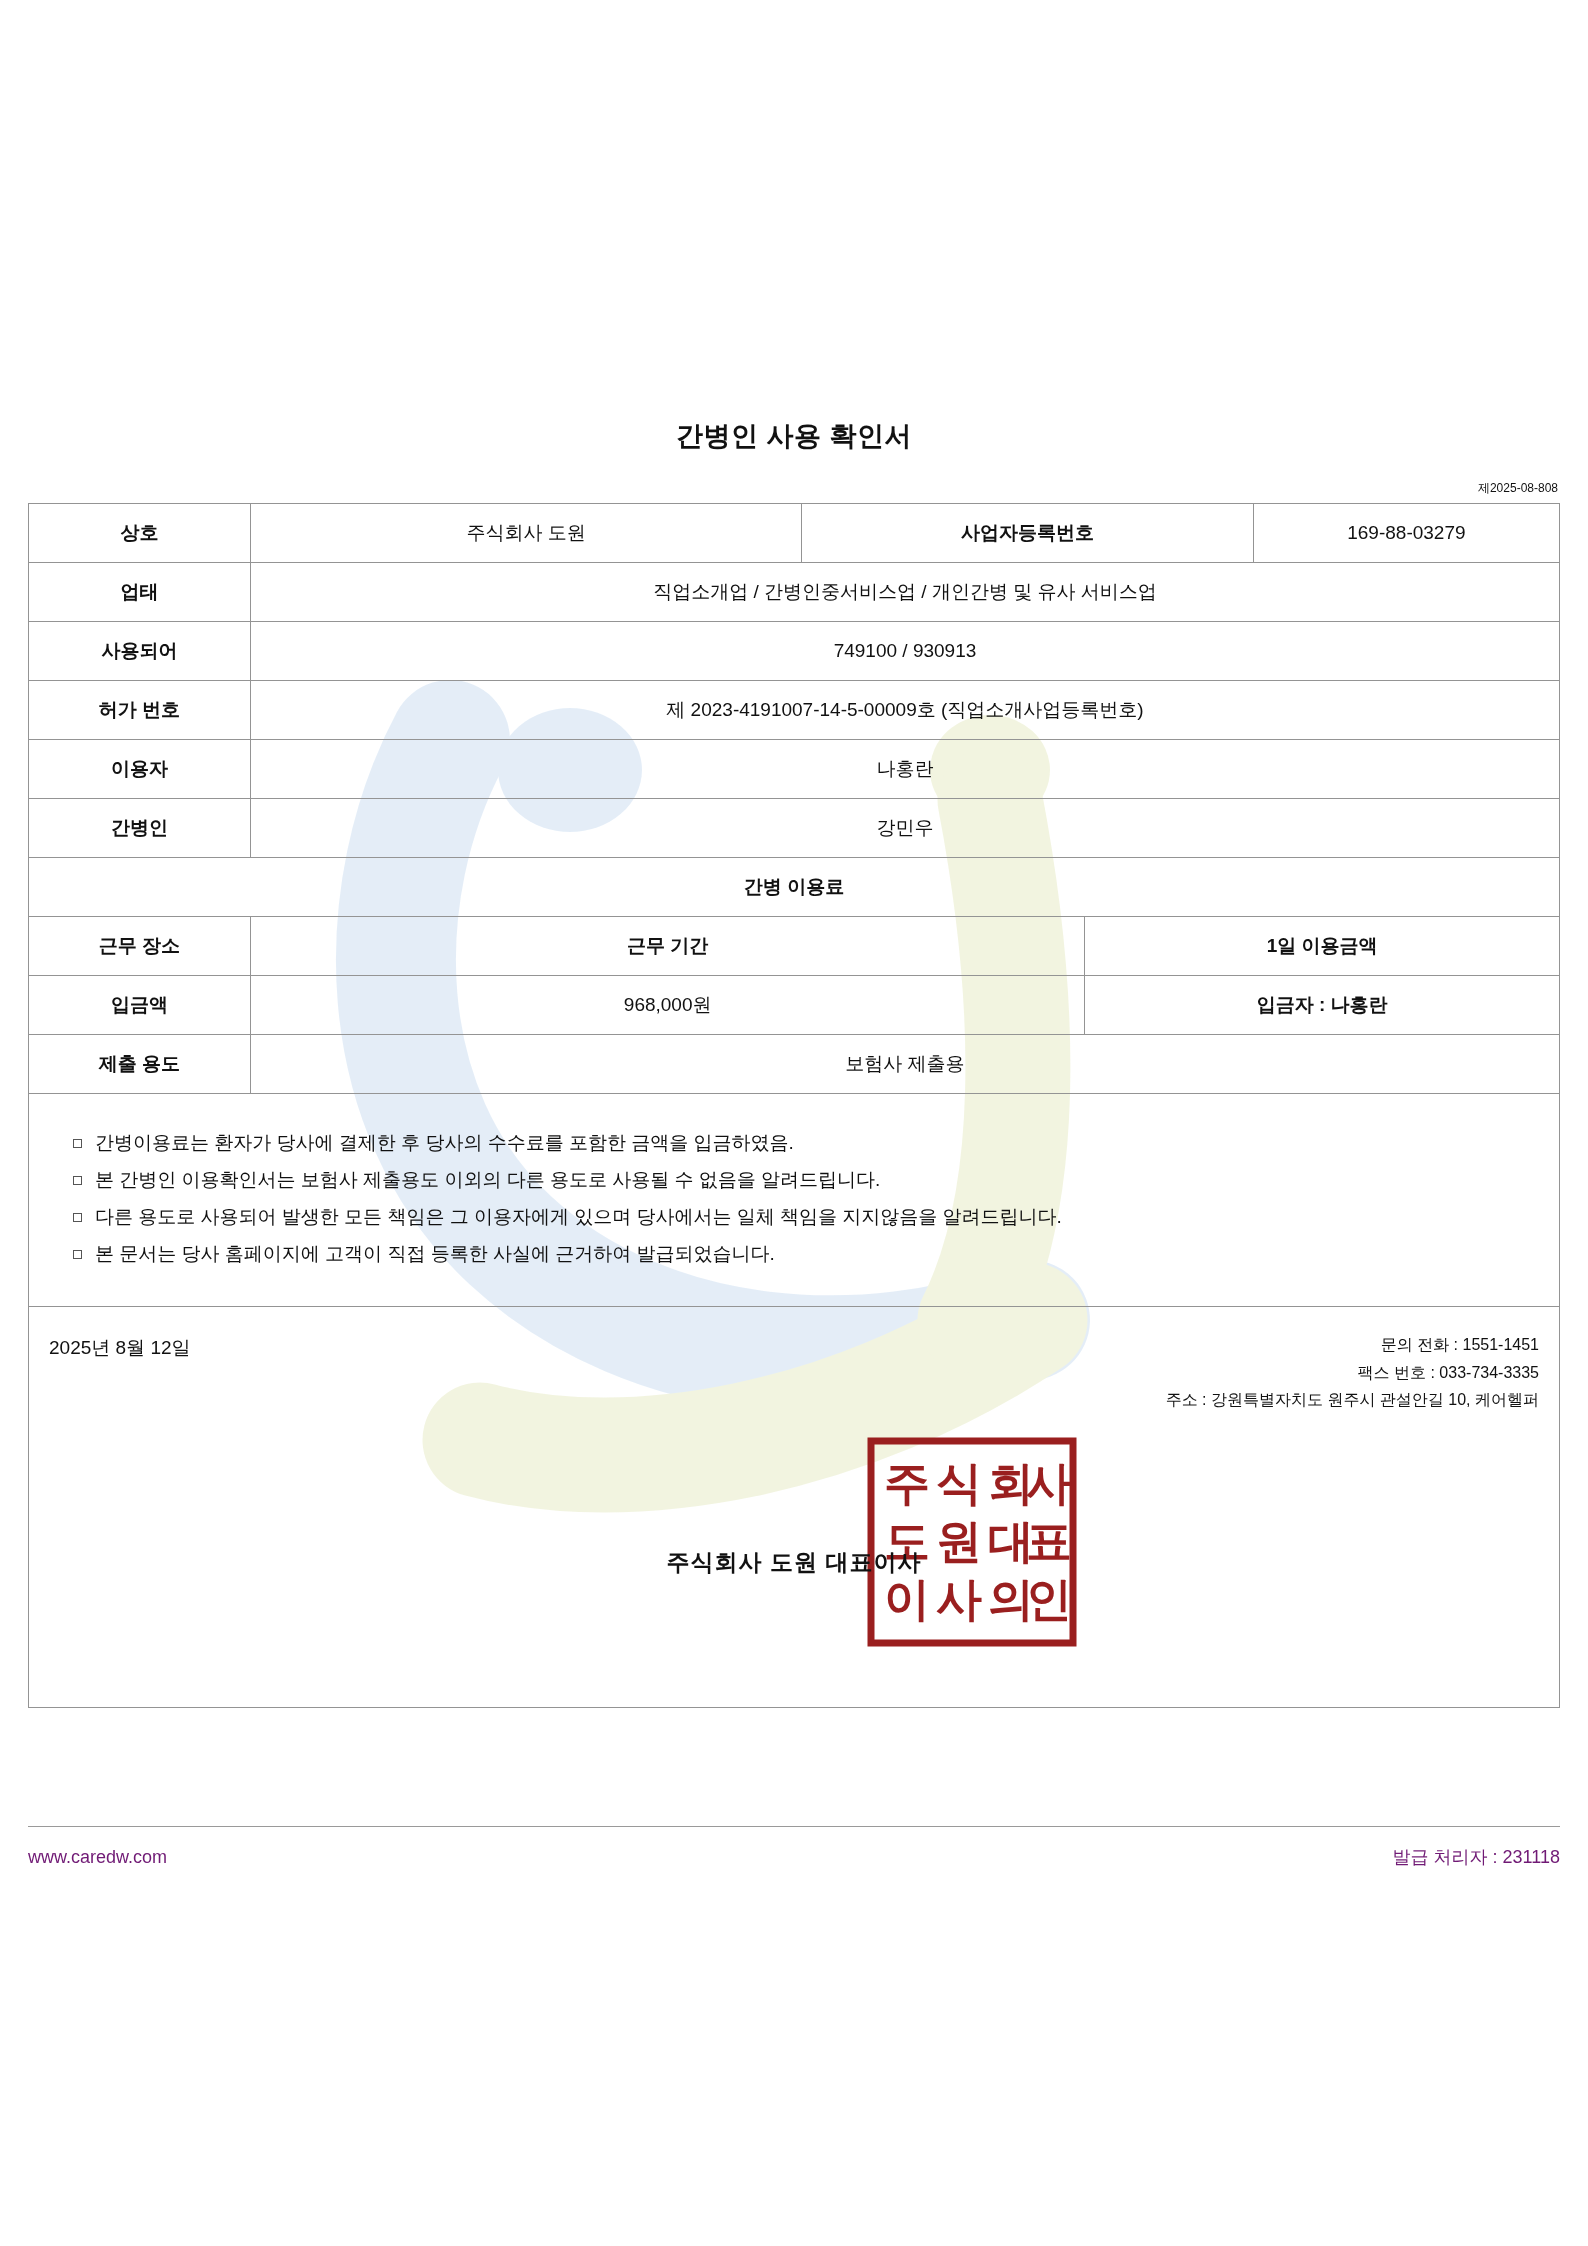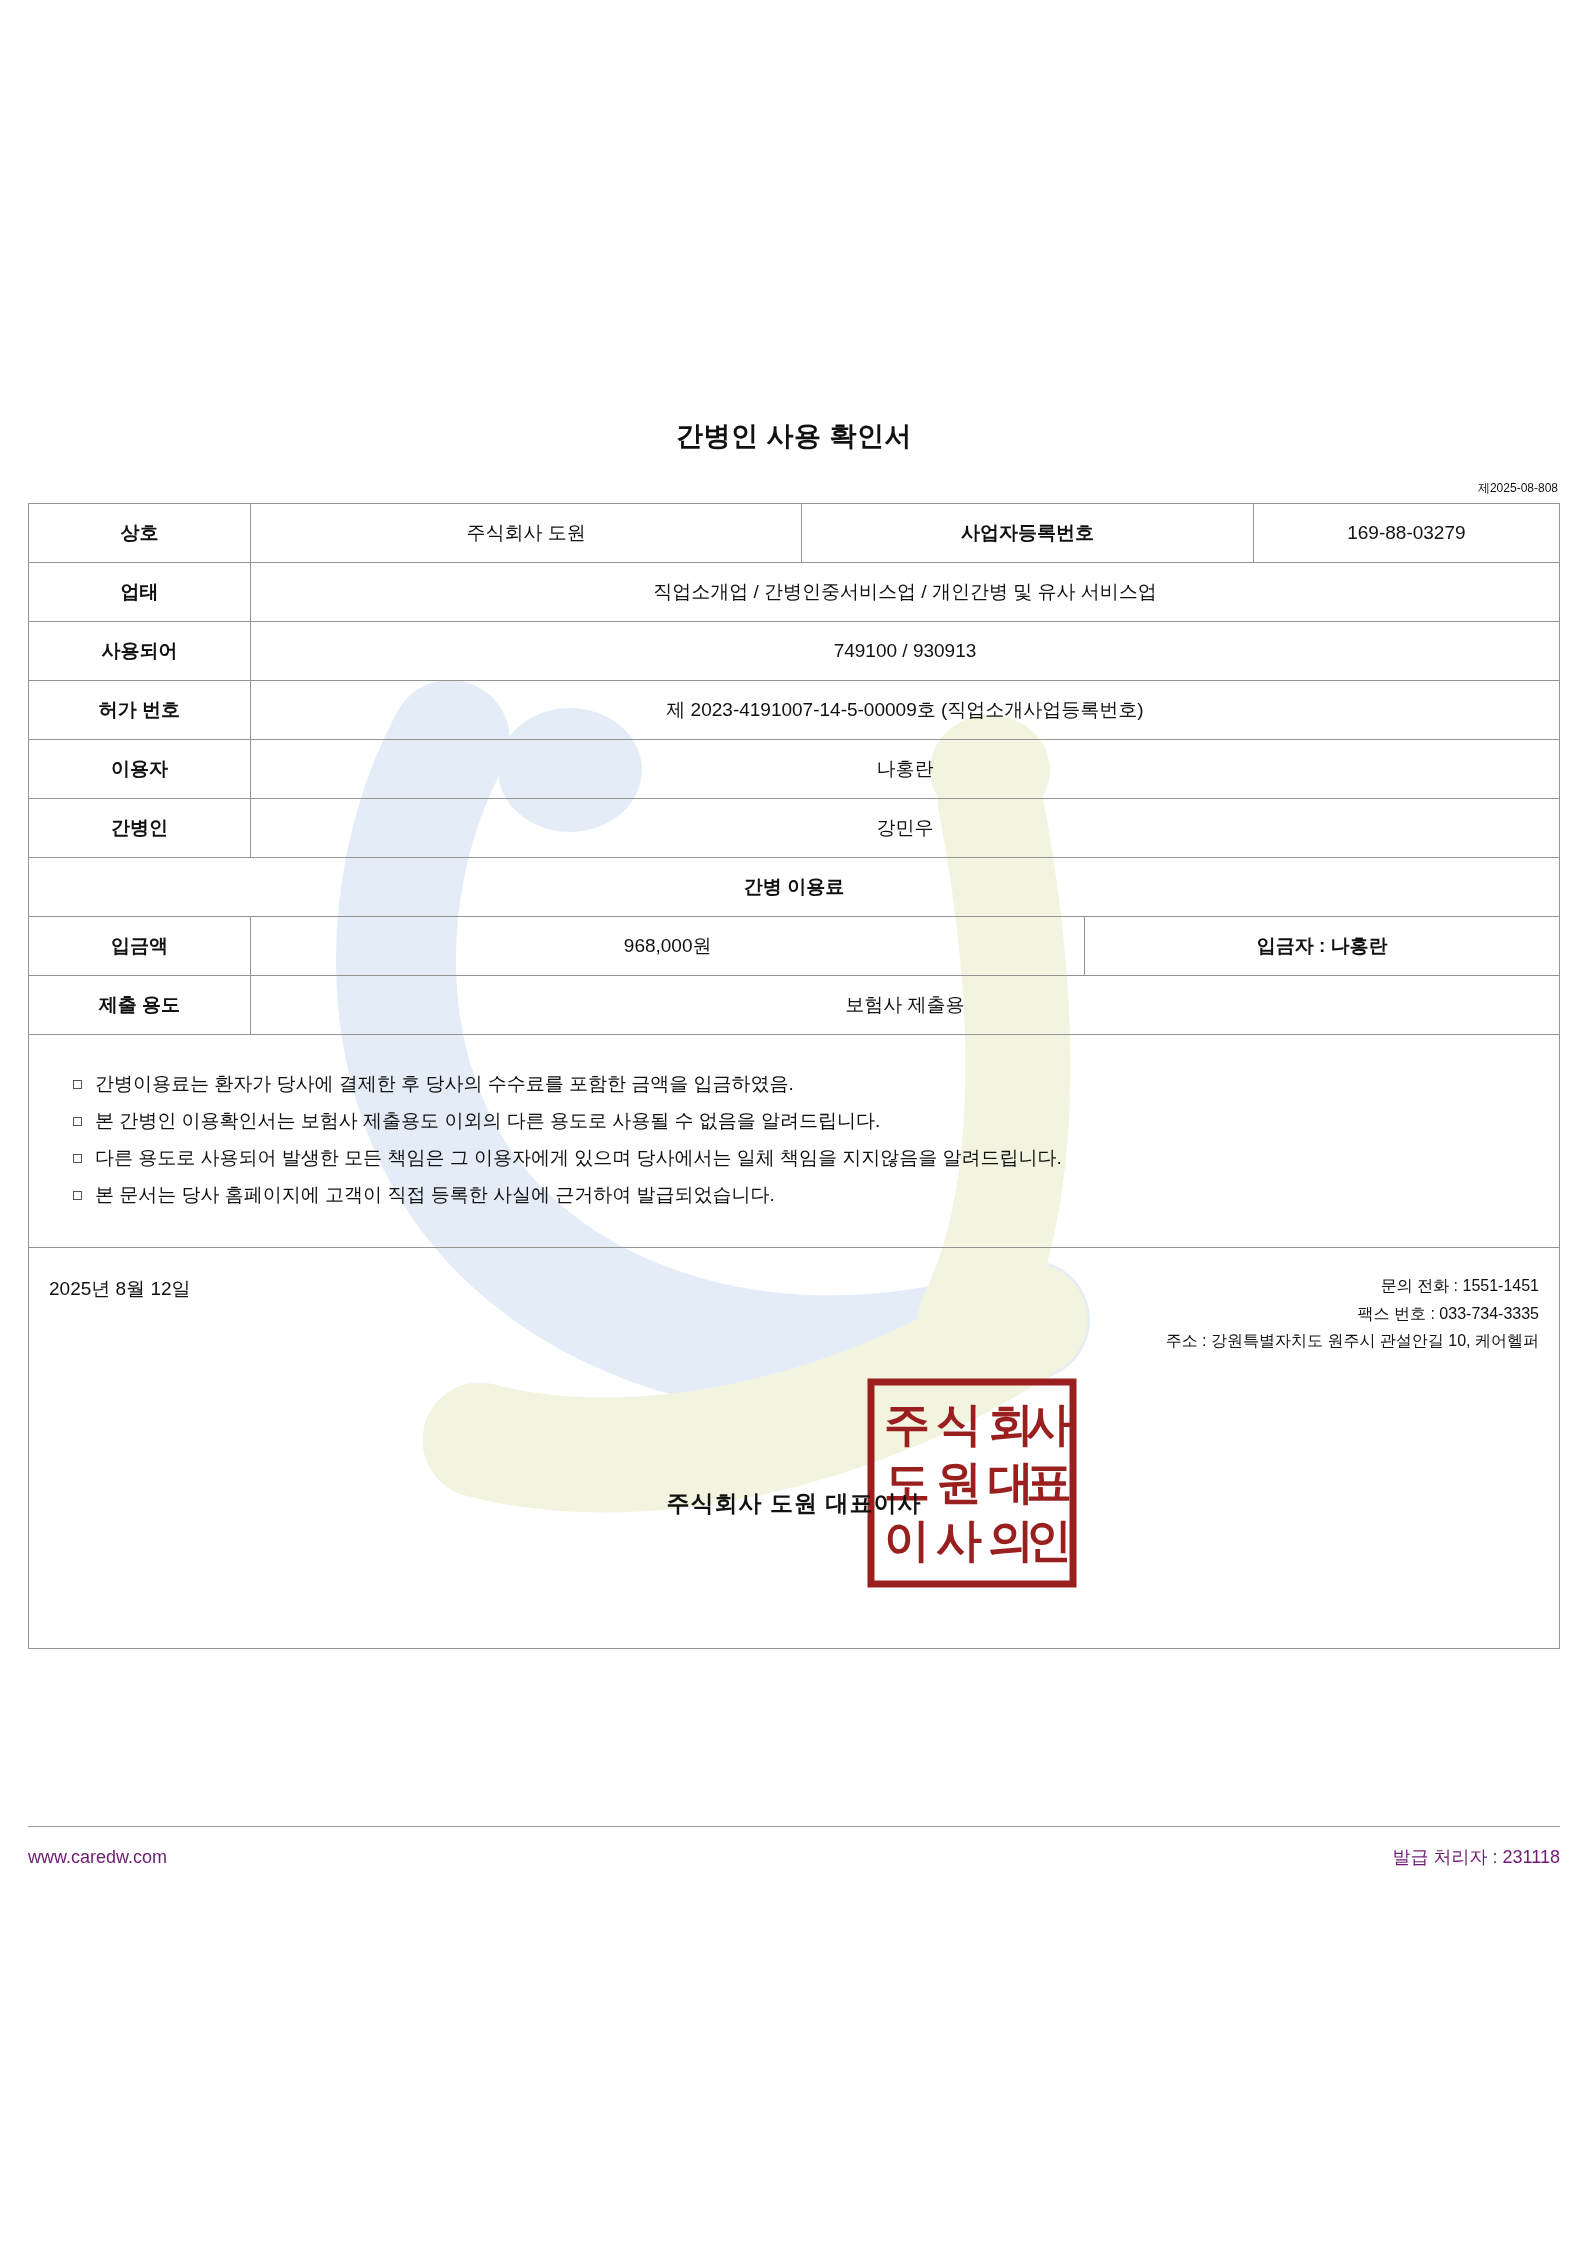--- a/index.html
+++ b/index.html
@@ -240,20 +240,25 @@
         <tr>
           <td class="label">이용자</td>
           <td colspan="5">나홍란</td>
         </tr>
         <tr>
           <td class="label">간병인</td>
           <td colspan="5">강민우</td>
         </tr>
         <tr>
           <td class="section" colspan="6">간병 이용료</td>
+        </tr>
+        <tr>
+          <td class="colhead">근무 장소</td>
+          <td class="colhead" colspan="3">근무 기간</td>
+          <td class="colhead" colspan="2">1일 이용금액</td>
         </tr>
         <tr>
           <td class="label">입금액</td>
           <td colspan="3">968,000원</td>
           <td class="label" colspan="2">입금자 : 나홍란</td>
         </tr>
         <tr>
           <td class="label">제출 용도</td>
           <td colspan="5">보험사 제출용</td>
         </tr>

